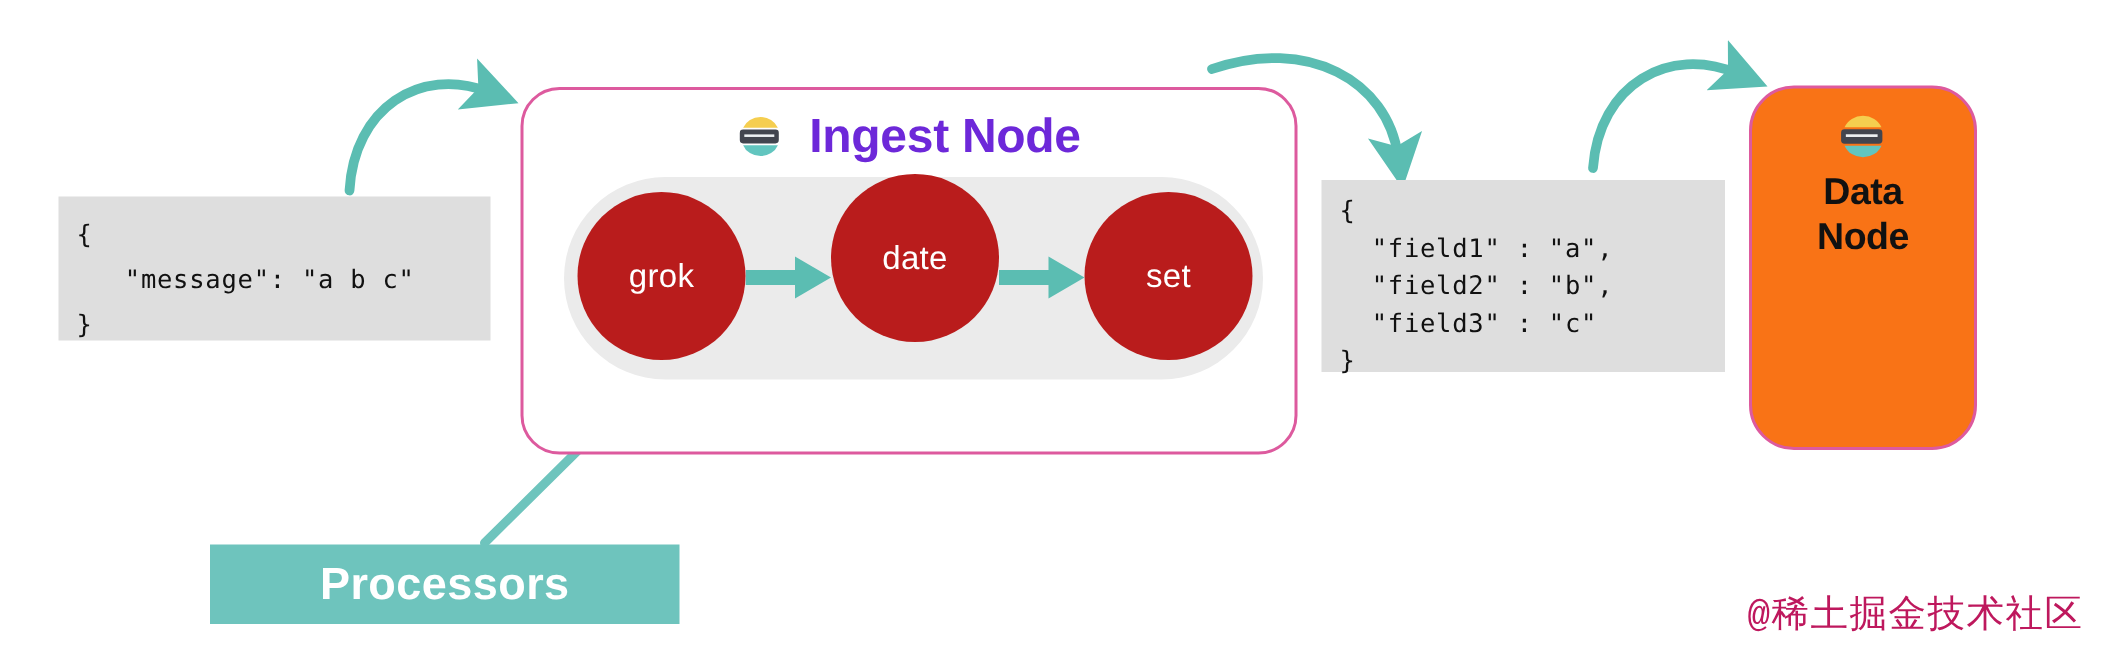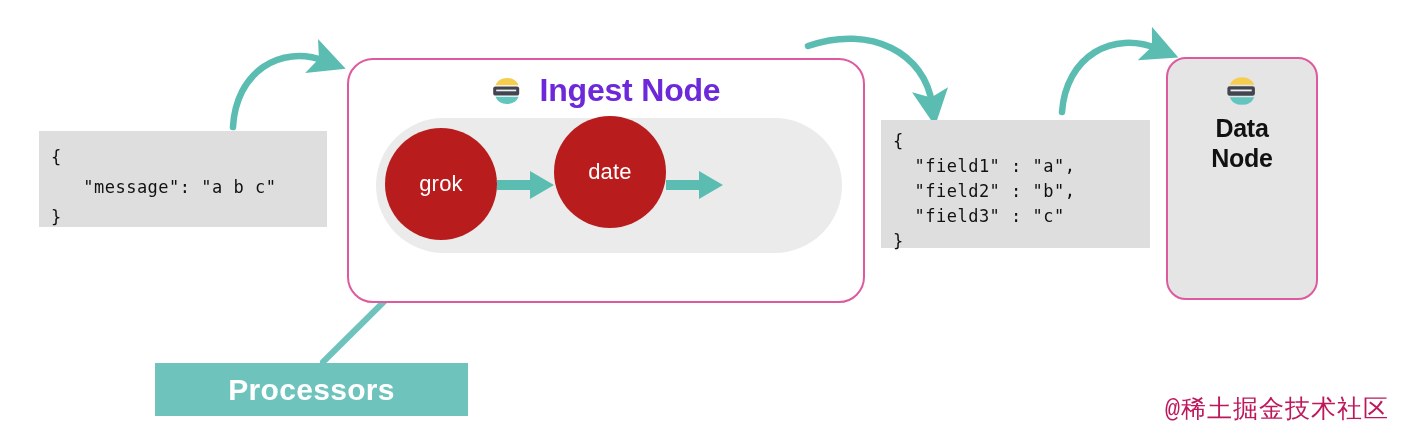--- a/index.html
+++ b/index.html
@@ -100,21 +100,21 @@
     justify-content: center;
     font-size: 22px;
     letter-spacing: 0.2px;
   }
   #circle-grok { left: 385px; top: 128px; }
   #circle-date { left: 554px; top: 116px; }
   #circle-set  { left: 723px; top: 128px; }
 
   
   #processors-label {
-    left: 155px;
+    left: 140px;
     top: 363px;
     width: 313px;
     height: 53px;
     background: #6ec4bd;
     display: flex;
     align-items: center;
     justify-content: center;
   }
   #processors-label-text {
     color: #ffffff;
@@ -123,22 +123,22 @@
     letter-spacing: 0.3px;
   }
 
   
   #data-node {
     left: 1166px;
     top: 57px;
     width: 152px;
     height: 243px;
     border: 2.5px solid #dd5a9e;
-    border-radius: 20px;
-    background: #e5e5e5;
+    border-radius: 30px;
+    background: #f97316;
     box-sizing: border-box;
     display: flex;
     flex-direction: column;
     align-items: center;
     padding-top: 14px;
   }
   #data-node-title {
     margin-top: 4px;
     font-size: 25px;
     font-weight: bold;
@@ -229,20 +229,23 @@
   </svg>
   <svg class="abs" style="left:666px; top:170px;" width="60" height="30" viewBox="0 0 60 30" xmlns="http://www.w3.org/2000/svg">
     <path d="M0,10 L33,10 L33,1 L57,15 L33,29 L33,20 L0,20 Z" fill="#5bbdb2"></path>
   </svg>
 
   <div class="proc-circle" id="circle-grok">
     <span>grok</span>
   </div>
   <div class="proc-circle" id="circle-date">
     <span>date</span>
+  </div>
+  <div class="proc-circle" id="circle-set">
+    <span>set</span>
   </div>
 
   <div class="abs" id="processors-label">
     <span id="processors-label-text">Processors</span>
   </div>
 
   <div class="abs code-block" id="output-json">{
   "field1" : "a",
   "field2" : "b",
   "field3" : "c"

